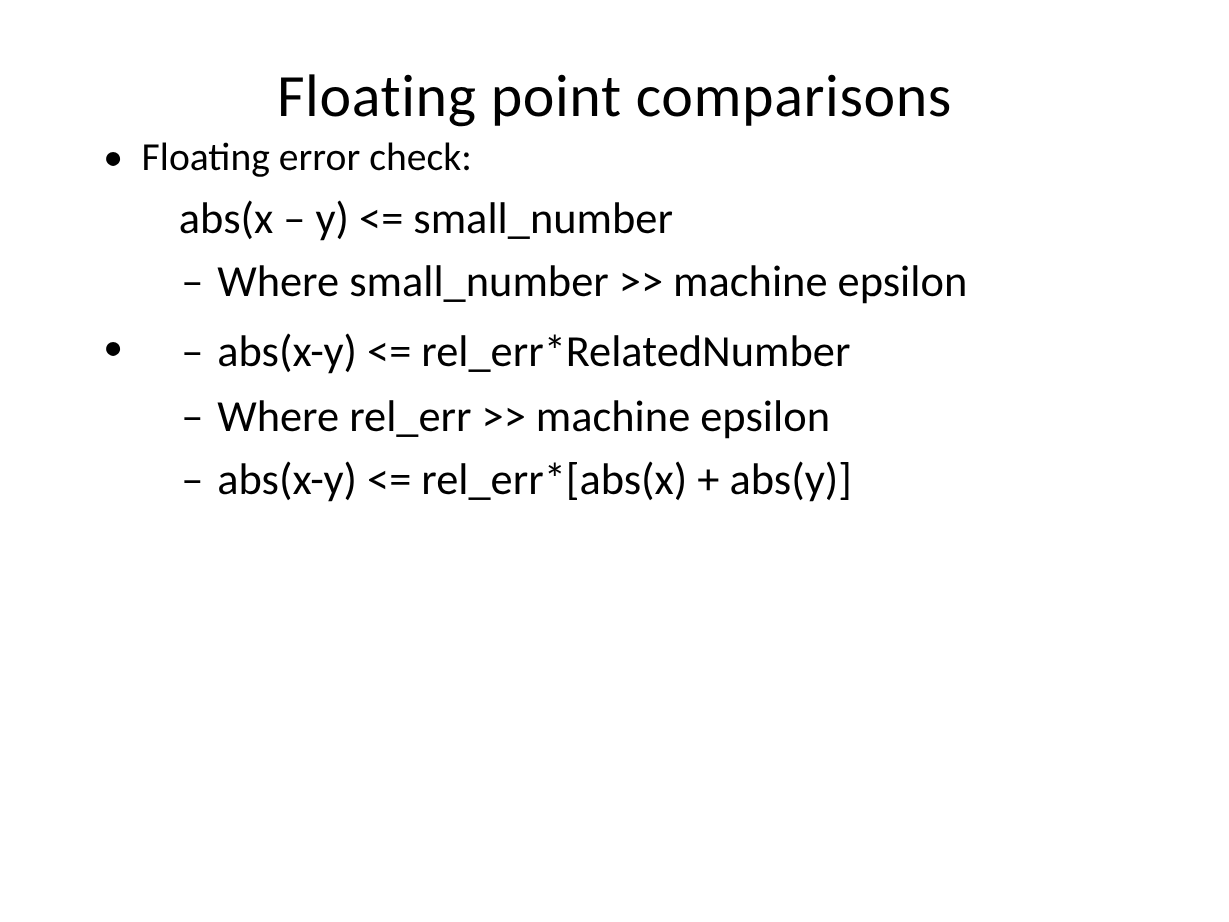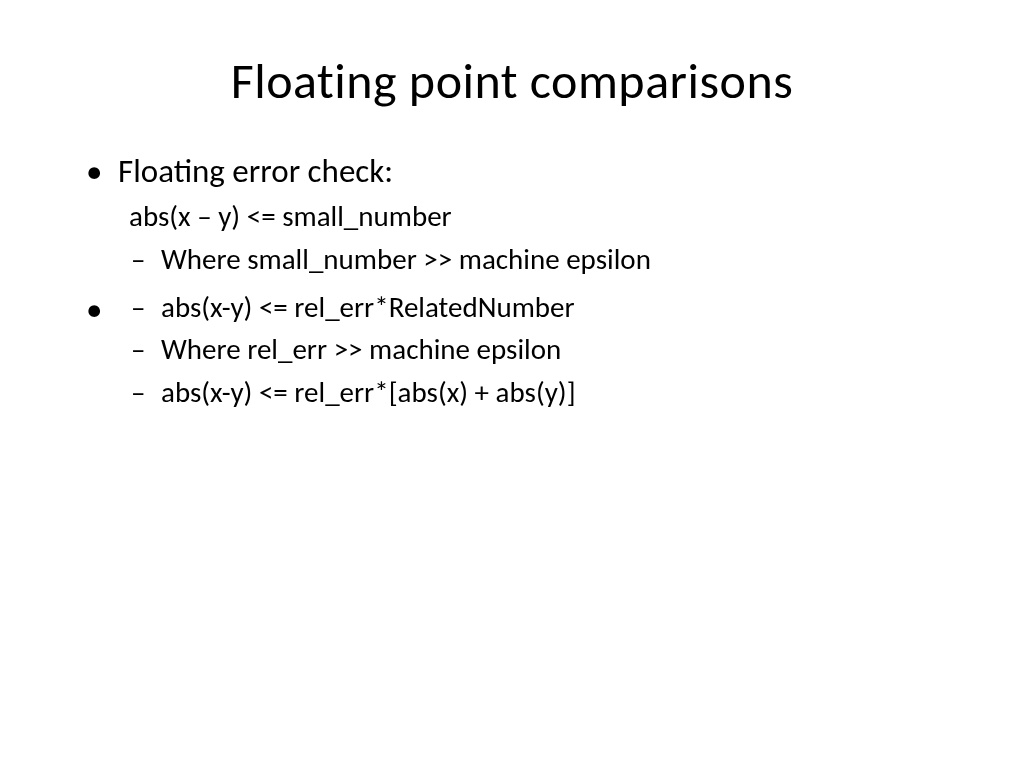--- a/index.html
+++ b/index.html
@@ -12,21 +12,20 @@
       height: 768px;
       background: #ffffff;
       font-family: Calibri, "Segoe UI", Arial, sans-serif;
       color: #000000;
       padding: 50px 80px 60px 80px;
       overflow: hidden;
     }
     .title {
       font-size: 50px;
       text-align: center;
-      margin-bottom: 40px;
       font-weight: normal;
       letter-spacing: 0.5px;
     }
     ul.level1 {
       list-style: none;
       font-size: 33px;
       line-height: 1.25;
     }
     ul.level1 > li {
       position: relative;
@@ -35,23 +34,23 @@
     }
     ul.level1 > li::before {
       content: "•";
       position: absolute;
       left: 6px;
       top: 0;
       font-size: 33px;
     }
     ul.level2 {
       list-style: none;
-      font-size: 29px;
+      font-size: 37px;
       margin-top: 6px;
-      margin-left: 7px;
+      margin-left: 27px;
       line-height: 1.3;
     }
     ul.level2 > li {
       position: relative;
       padding-left: 36px;
       margin-bottom: 5px;
     }
     ul.level2 > li.dash::before {
       content: "–";
       position: absolute;

